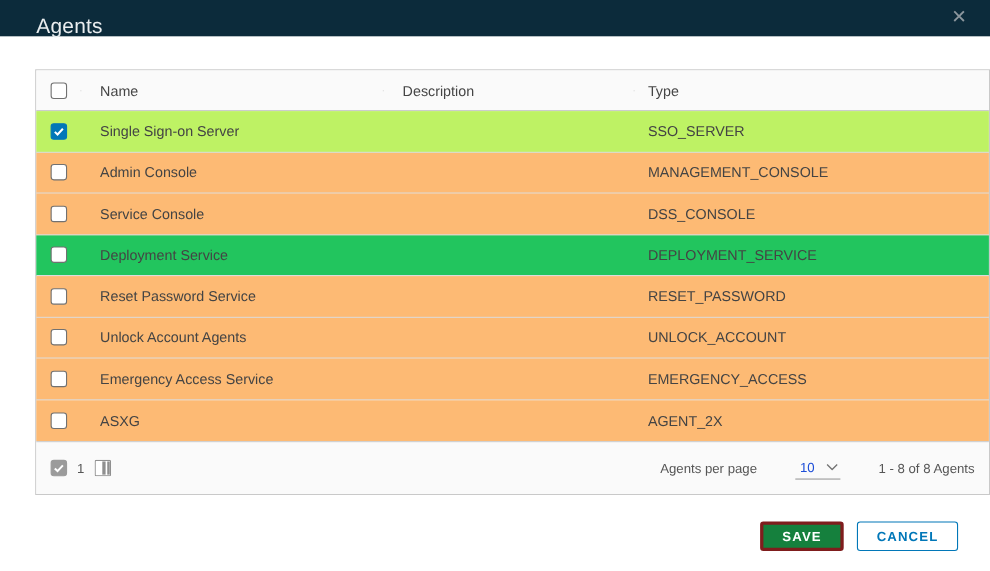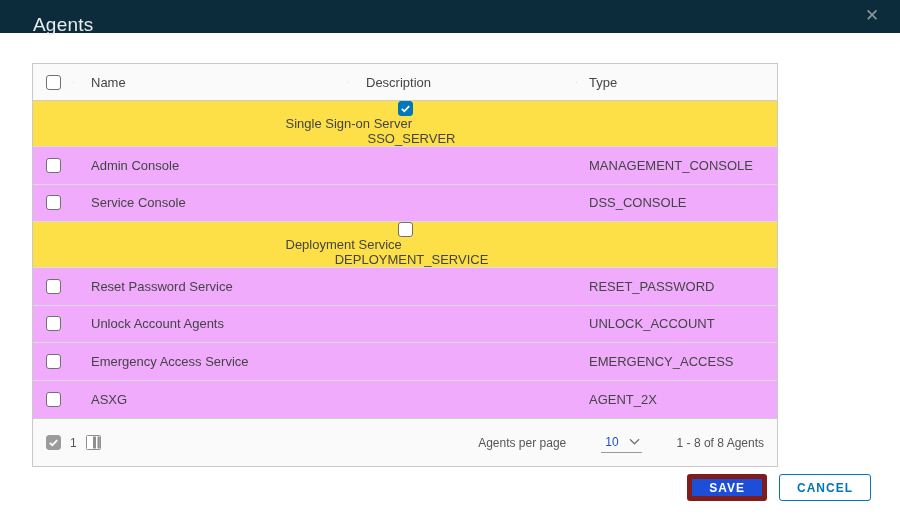--- a/index.html
+++ b/index.html
@@ -16,40 +16,40 @@
     padding-left: 33px; letter-spacing: .2px; margin-top: 16px;
   }
   .close-btn {
     position: absolute; right: 16px; top: 4px; width: 24px; height: 24px;
     color: #8b969d; font-size: 17px; line-height: 24px; text-align: center;
     cursor: pointer; font-weight: 300;
   }
 
   
   .datagrid {
-    position: absolute; left: 32px; top: 63px; width: 746px;
+    position: absolute; left: 32px; top: 63px; width: 868px;
     border: 1px solid #c9c9c9; background: #fff;
     font-size: 13px; color: #454545;
   }
   .dg-row { display: flex; align-items: center; min-height: 37.5px; }
   .dg-header { background: #fafafa; border-bottom: 1px solid #cccccc; min-height: 37px; }
   .col-check { width: 40px; display: flex; justify-content: center; align-items: center; flex: none; }
   .col-name  { width: 275px; padding-left: 18px; flex: none; position: relative; }
   .col-desc  { width: 228px; padding-left: 18px; flex: none; position: relative; }
   .col-type  { flex: 1; padding-left: 13px; position: relative; }
   .dg-header .col-name::before,
   .dg-header .col-desc::before,
   .dg-header .col-type::before {
     content: ""; position: absolute; left: 0; top: 7px; bottom: 7px;
     width: 1px; background: #dcdcdc;
   }
-  .dg-body .dg-row { border-bottom: 1px solid #dcdcdc; background: #f0abfc; cursor: pointer; }
+  .dg-body .dg-row { border-bottom: 1px solid #dcdcdc; background: #fdba74; cursor: pointer; }
   .dg-body .dg-row:last-child { border-bottom: none; }
-  .dg-body .dg-row.selected { background: #fde047; flex-direction: column; }
-  .dg-body .dg-row.hover { background: #fde047; flex-direction: column; }
+  .dg-body .dg-row.selected { background: #bef264; }
+  .dg-body .dg-row.hover { background: #22c55e; }
   .cell-text { color: #444444; }
 
   
   .cb {
     width: 15px; height: 15px; border: 1px solid #717171; border-radius: 3px;
     background: #fff; display: inline-flex; align-items: center; justify-content: center;
     cursor: pointer; flex: none;
   }
   .cb.checked { background: #0177b8; border-color: #0177b8; }
   .cb.disabled-checked { background: #9b9b9b; border-color: #9b9b9b; cursor: default; }
@@ -72,21 +72,21 @@
   .per-page-select .val { color: #1d4ed8; }
 
   
   .actions { position: absolute; top: 474px; right: 29px; display: flex; gap: 12px; }
   .btn {
     height: 27px; padding: 0 17px; border-radius: 3px; font-size: 12px;
     font-weight: 600; letter-spacing: 1px; cursor: pointer;
     font-family: "Liberation Sans", "DejaVu Sans", sans-serif;
     display: inline-flex; align-items: center;
   }
-  .btn-primary { background: #1d4ed8; border: 5px solid #7f1d1d; color: #ffffff; }
+  .btn-primary { background: #15803d; border: 3px solid #7f1d1d; color: #ffffff; }
   .btn-outline { background: #ffffff; border: 1px solid #0177b8; color: #0177b8; }
 </style>
 </head>
 <body>
 
 <div class="modal-header">
   <div class="modal-title">Agents</div>
   <div class="close-btn">✕</div>
 </div>
 

